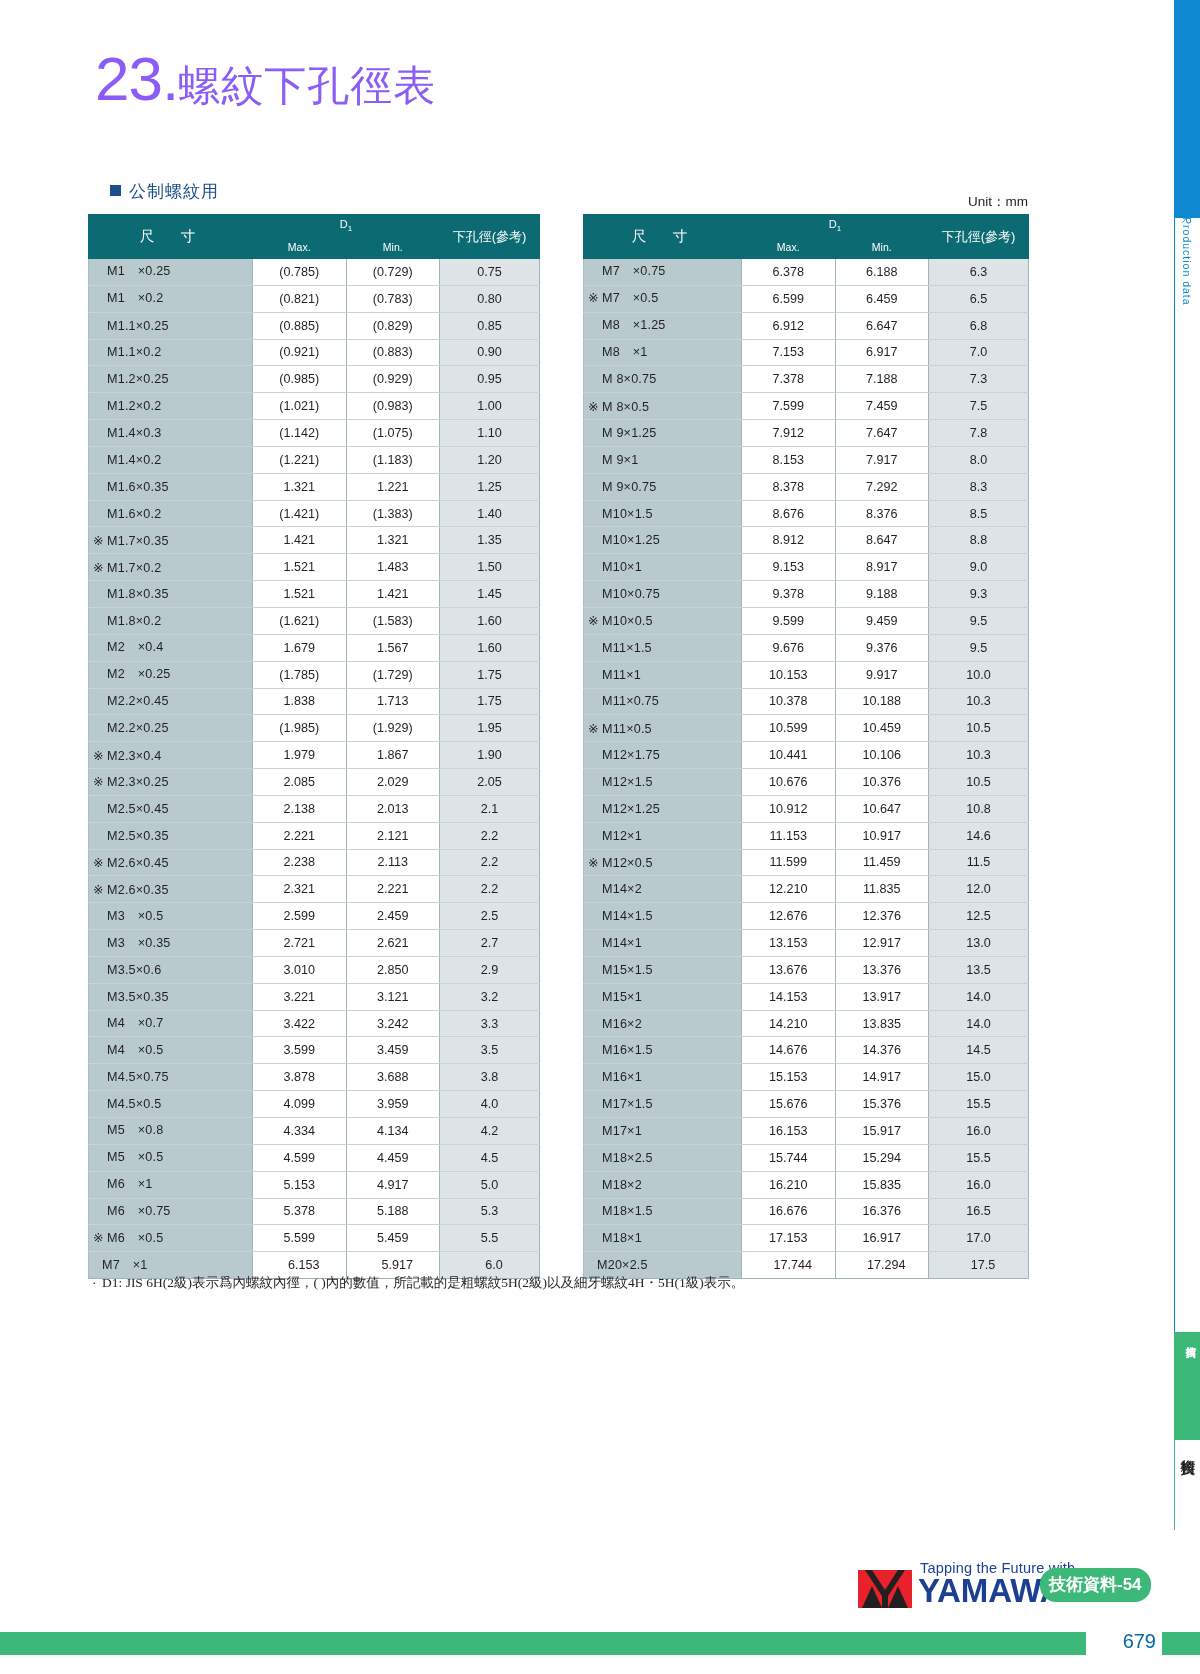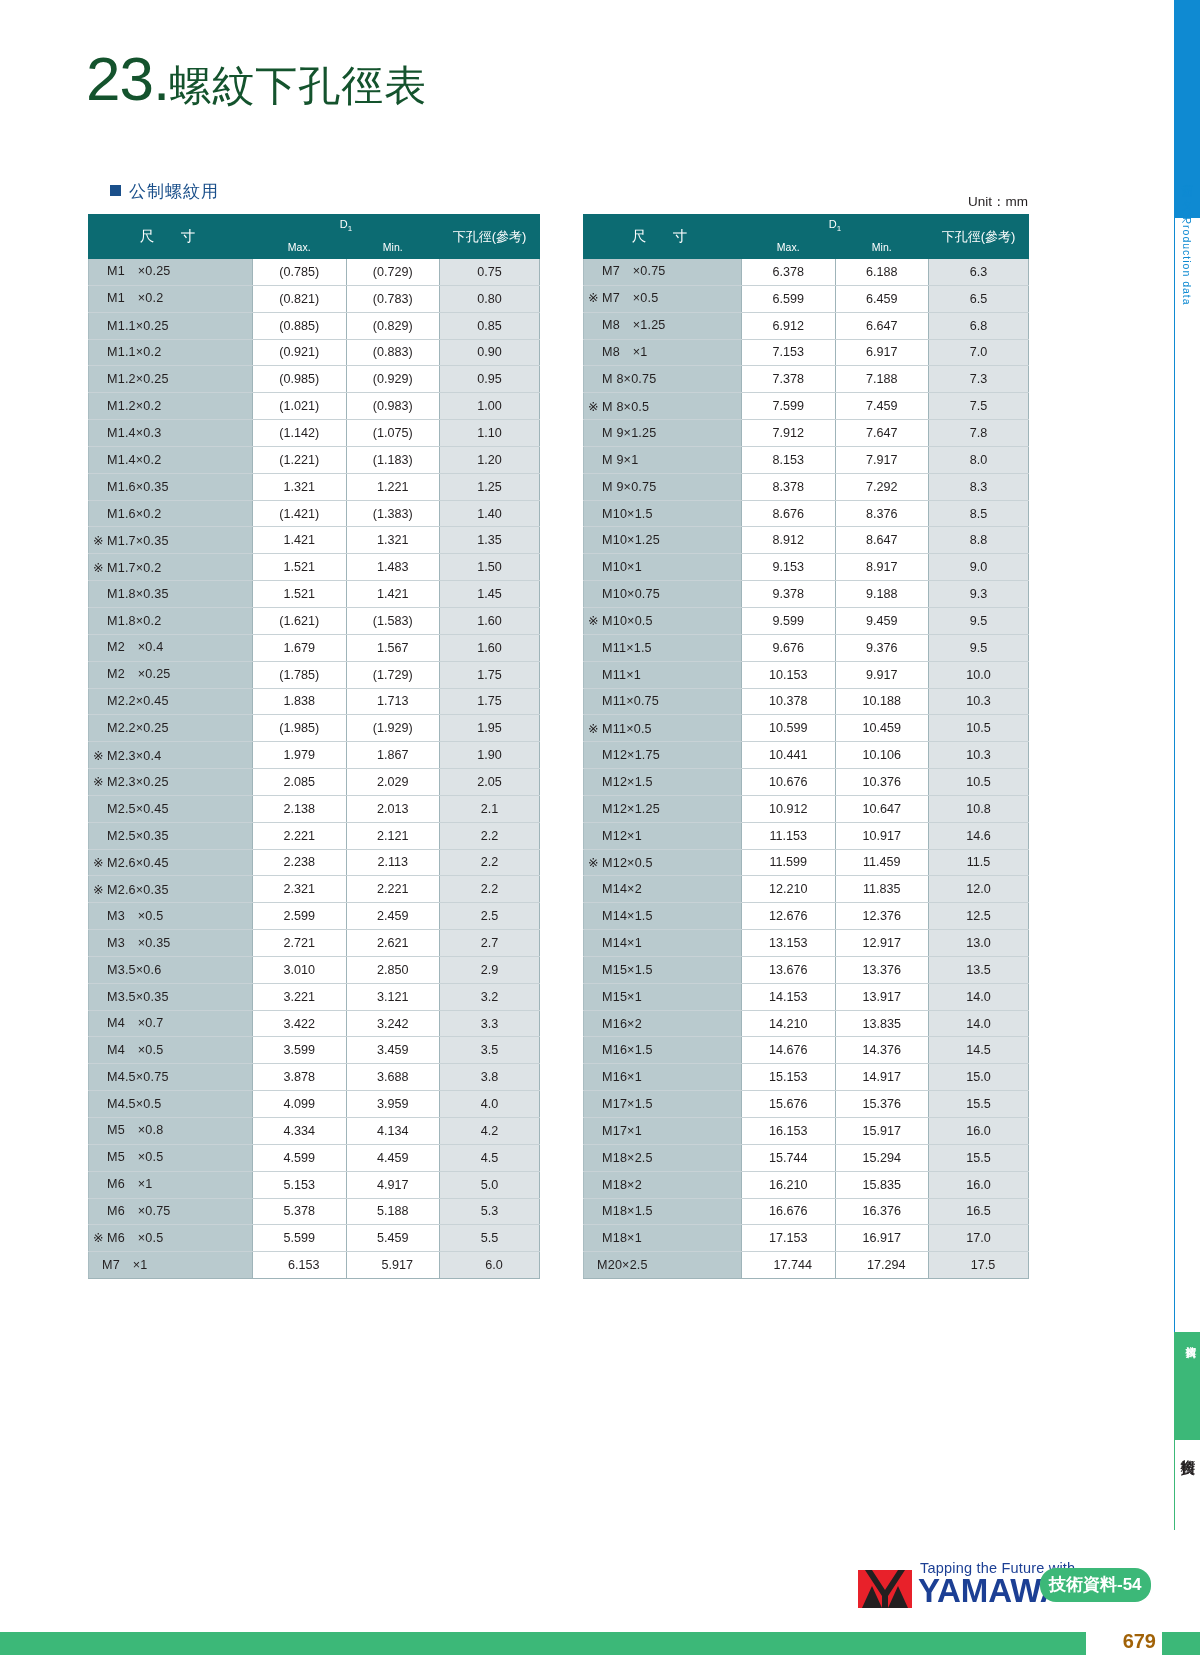--- a/index.html
+++ b/index.html
@@ -45,22 +45,22 @@
     position:absolute; right:25px; top:1440px; width:1px; height:90px; background:#3cb878;
   }
   .edge-vert-black{
     position:absolute; right:2px; top:1448px; width:22px;
     writing-mode:vertical-rl; text-orientation:upright;
     font-size:15px; color:#231f20; line-height:20px;
   }
 
   
   .page-title{
-    position:absolute; left:86px; top:22px;
-    color:#14532d; white-space:nowrap;
+    position:absolute; left:95px; top:22px;
+    color:#8b5cf6; white-space:nowrap;
   }
   .page-title .num{ font-size:62px; font-weight:400; letter-spacing:-1px; vertical-align:baseline;}
   .page-title .cn{ font-size:42px; font-weight:400; letter-spacing:1px; }
 
   .section-head{
     position:absolute; left:88px; top:180px;
     font-size:17px; color:#1a4f8a; letter-spacing:1px;padding-left:22px;
   }
   .section-head .sq{
     display:inline-block; width:11px; height:11px; background:#1a4f8a;
@@ -147,21 +147,21 @@
   }
   .footer-bar{
     position:absolute; left:0; top:1632px; width:1200px; height:23px;
     background:#3cb878;
   }
   .footer-bar .notch{
     position:absolute; right:38px; top:0; width:76px; height:23px; background:#ffffff;
   }
   .page-no{
     position:absolute; right:44px; top:1630px;
-    font-size:20px; color:#a16207; font-weight:700;
+    font-size:20px; color:#0369a1; font-weight:400;
   }
 </style>
 </head>
 <body>
 
 <div class="edge-tab-blue"></div>
 <div class="edge-rule"></div>
 <div class="edge-vert-label">
   <span>商品データ／</span><span class="en">Production data</span>
 </div>
@@ -669,20 +669,21 @@
       <tr>
         <td class="c-size"><span class="mark"></span>M20×2.5</td>
         <td class="c-val">17.744</td>
         <td class="c-val">17.294</td>
         <td class="c-pilot">17.5</td>
       </tr>
     </tbody>
 </table>
 
 <div class="notes">
+  <div><span class="dot">·</span><span>D1: JIS 6H(2級)表示爲內螺紋內徑，(  )內的數值，所記載的是粗螺紋5H(2級)以及細牙螺紋4H・5H(1級)表示。</span></div>
 </div>
 
 <div class="brand">
   <svg class="logo-mark" viewBox="0 0 54 42">
     <rect x="0" y="2" width="54" height="38" fill="#e8212a"></rect>
     <path d="M14 2 L27 22 L40 2 L47 2 L30 28 L30 40 L24 40 L24 28 L7 2 Z" fill="#231f20"></path>
     <path d="M4 40 L14 18 L24 40 Z" fill="#231f20"></path>
     <path d="M30 40 L40 18 L50 40 Z" fill="#231f20"></path>
     <rect x="0" y="2" width="54" height="38" fill="none"></rect>
   </svg>

